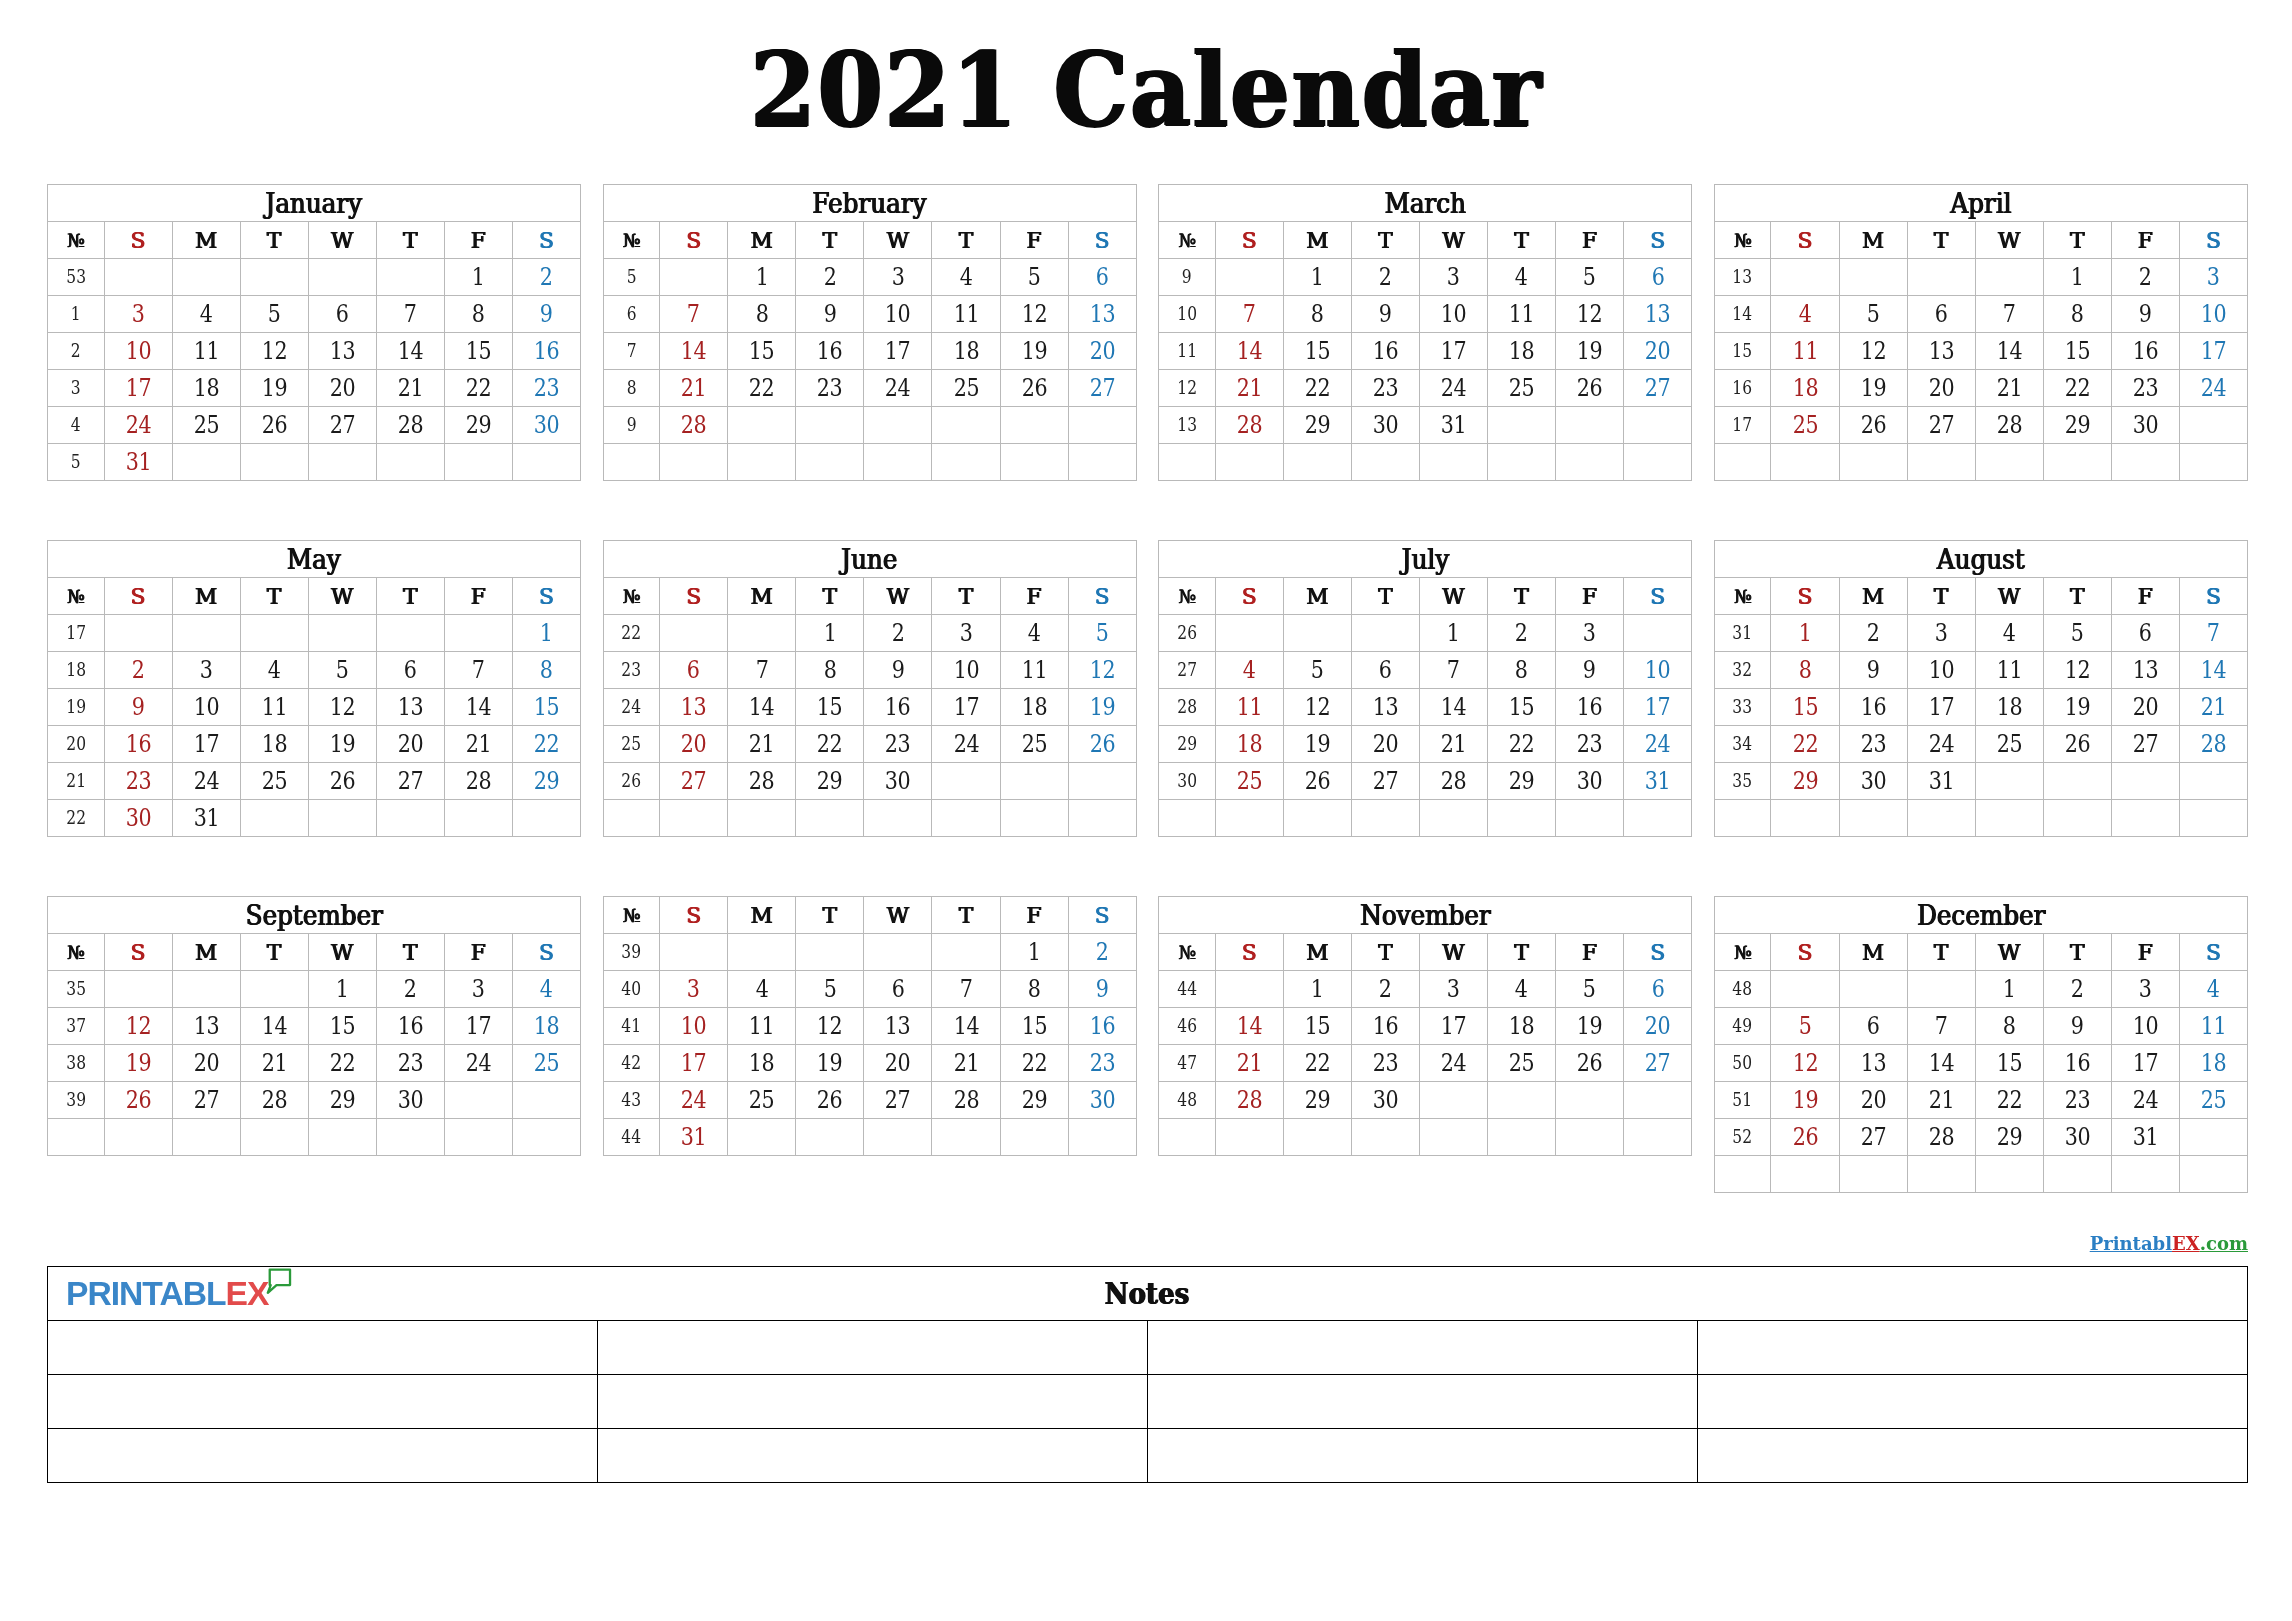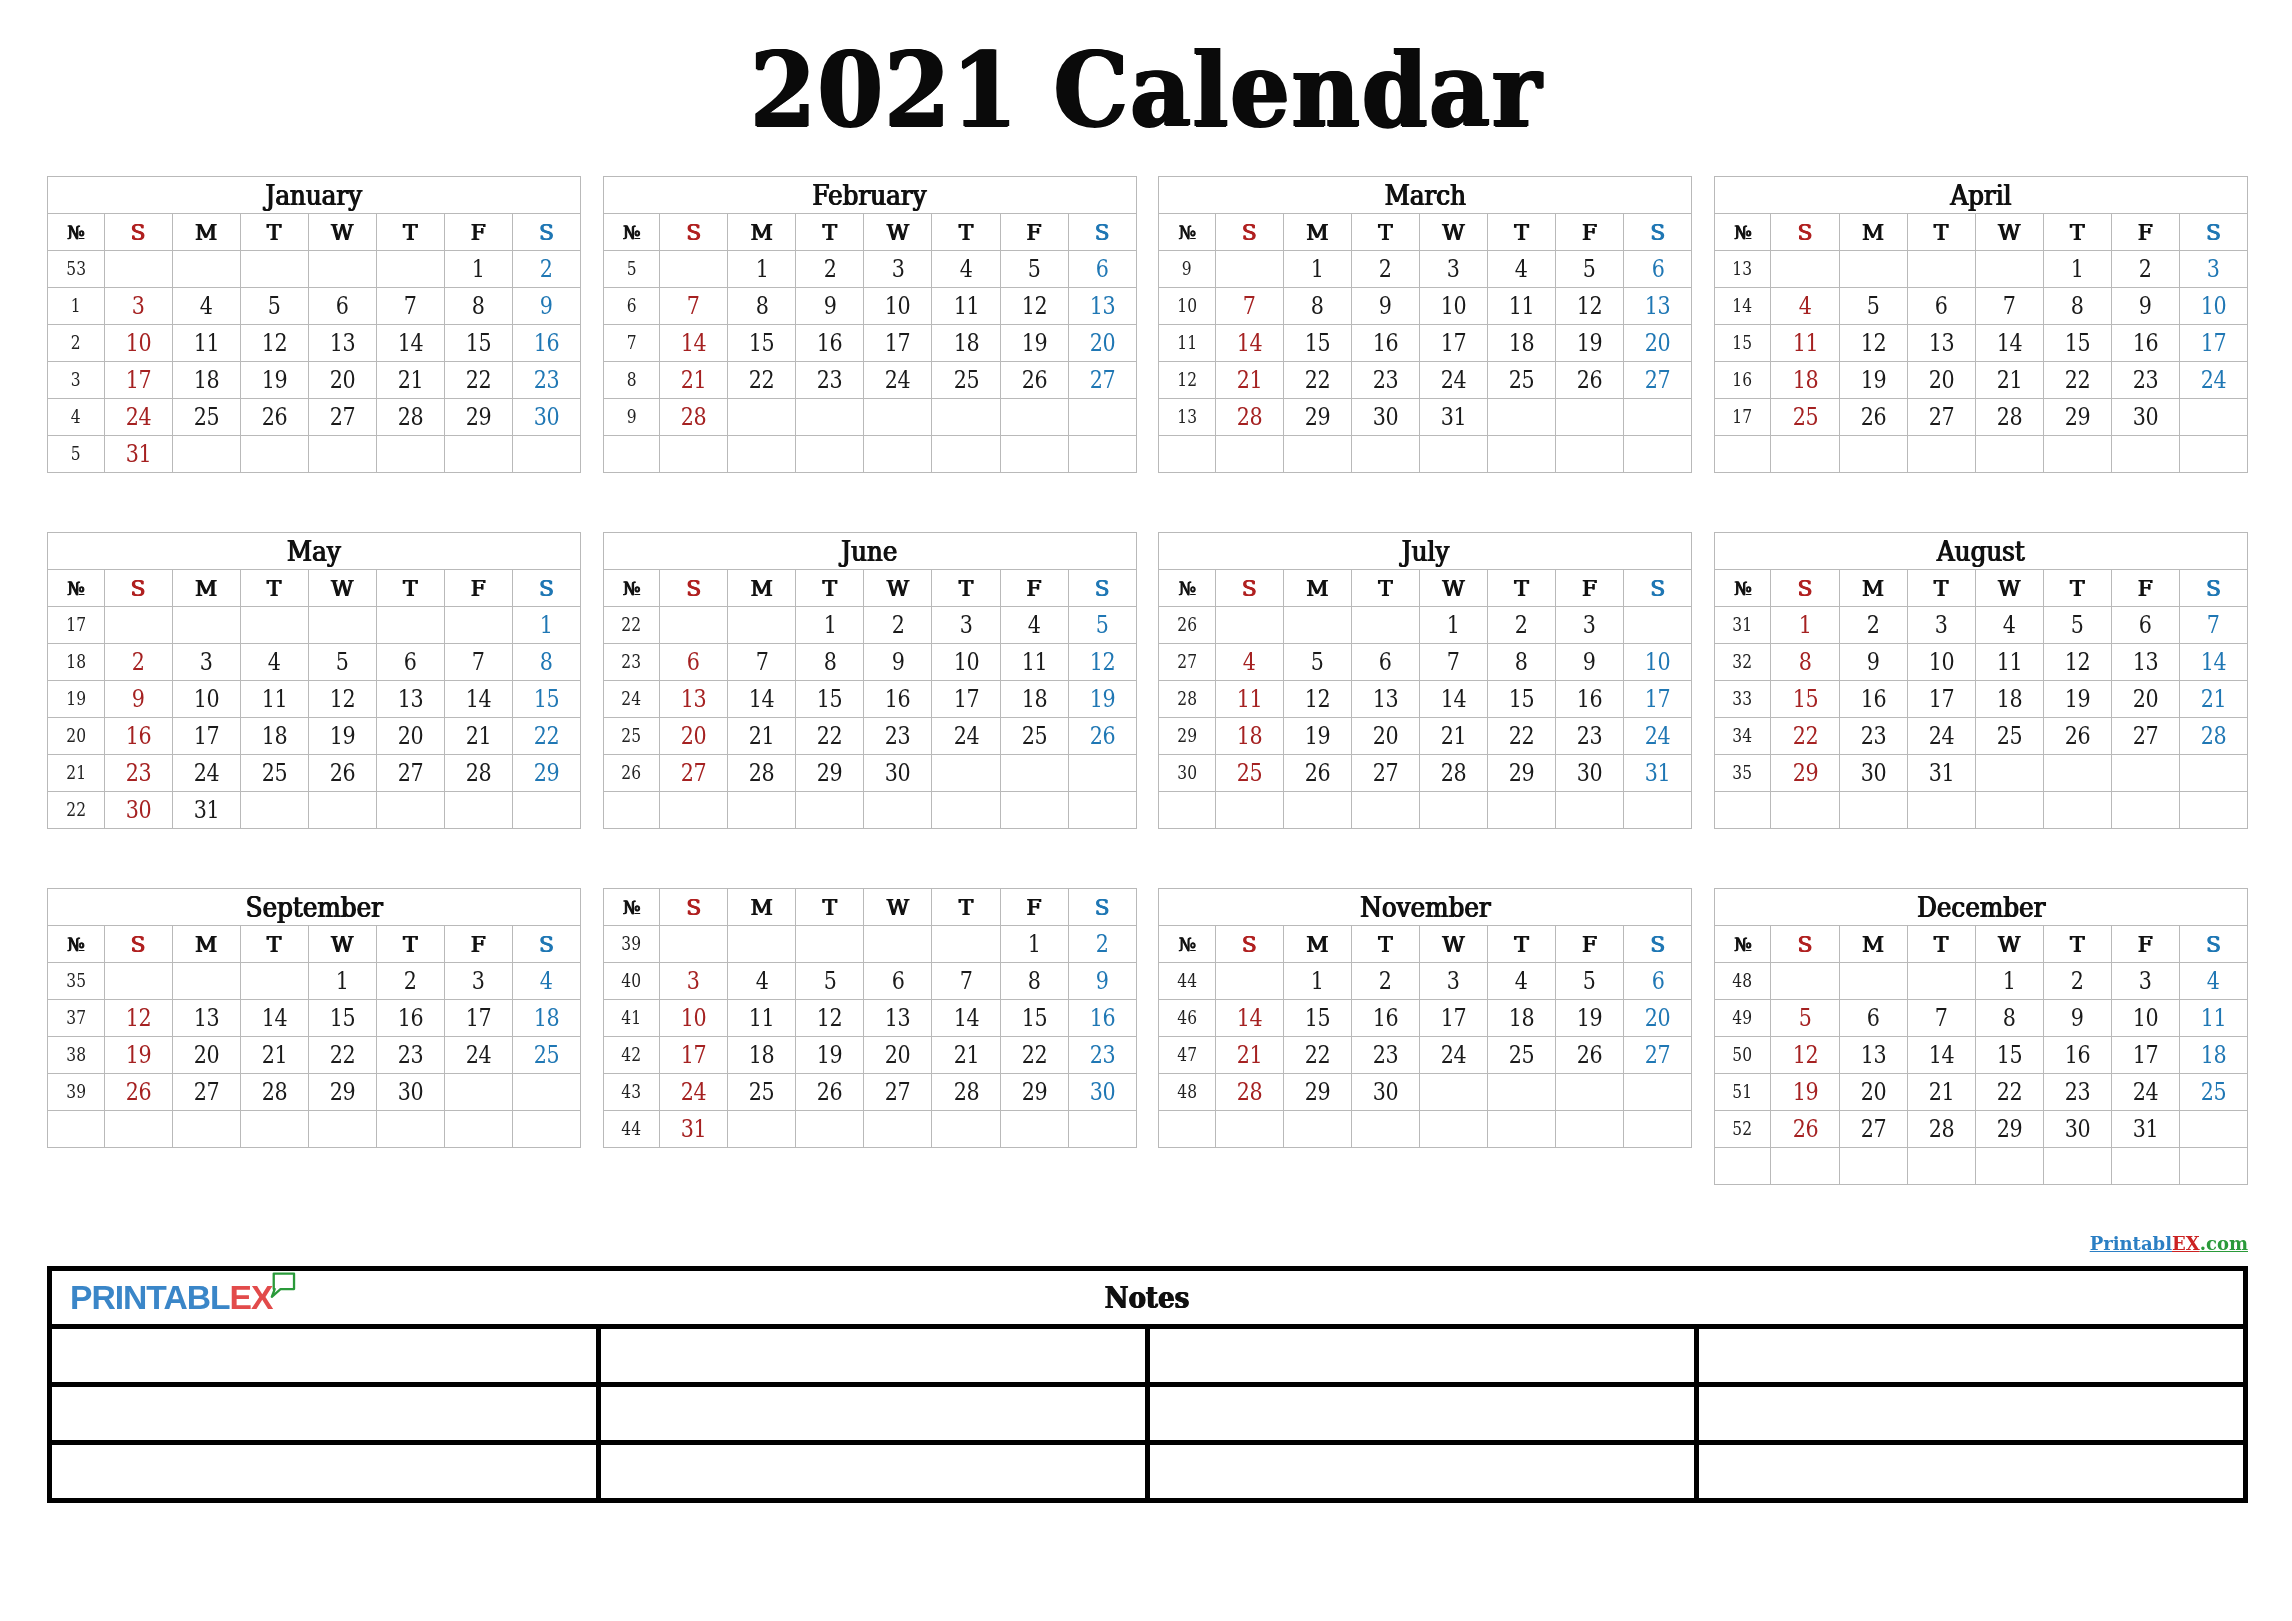--- a/index.html
+++ b/index.html
@@ -48,21 +48,21 @@
     line-height: 1.05;
     color: #0a0a0a;
     transform: scaleX(0.92);
     display: inline-block;
     text-shadow: 1.5px 0 0 #0a0a0a, -1.5px 0 0 #0a0a0a, 0 1px 0 #0a0a0a;
   }
 
   
   .months {
     position: absolute;
-    top: 176px;
+    top: 184px;
     left: 47px;
     width: 2201px;
     display: grid;
     grid-template-columns: repeat(4, 1fr);
     column-gap: 21.6px;
     row-gap: 59px;
   }
   .month {
     width: 100%;
   }
@@ -156,21 +156,21 @@
     left: 47px;
     top: 1266px;
     width: 2201px;
   }
   table.notes-tbl {
     width: 100%;
     border-collapse: collapse;
     table-layout: fixed;
   }
   table.notes-tbl td {
-    border: 5px solid #000000;
+    border: 1px solid #000000;
     height: 53px;
     padding: 0;
   }
   td.notes-head {
     height: 71px;
     text-align: center;
     vertical-align: middle;
     position: relative;
   }
   .notes-title {

